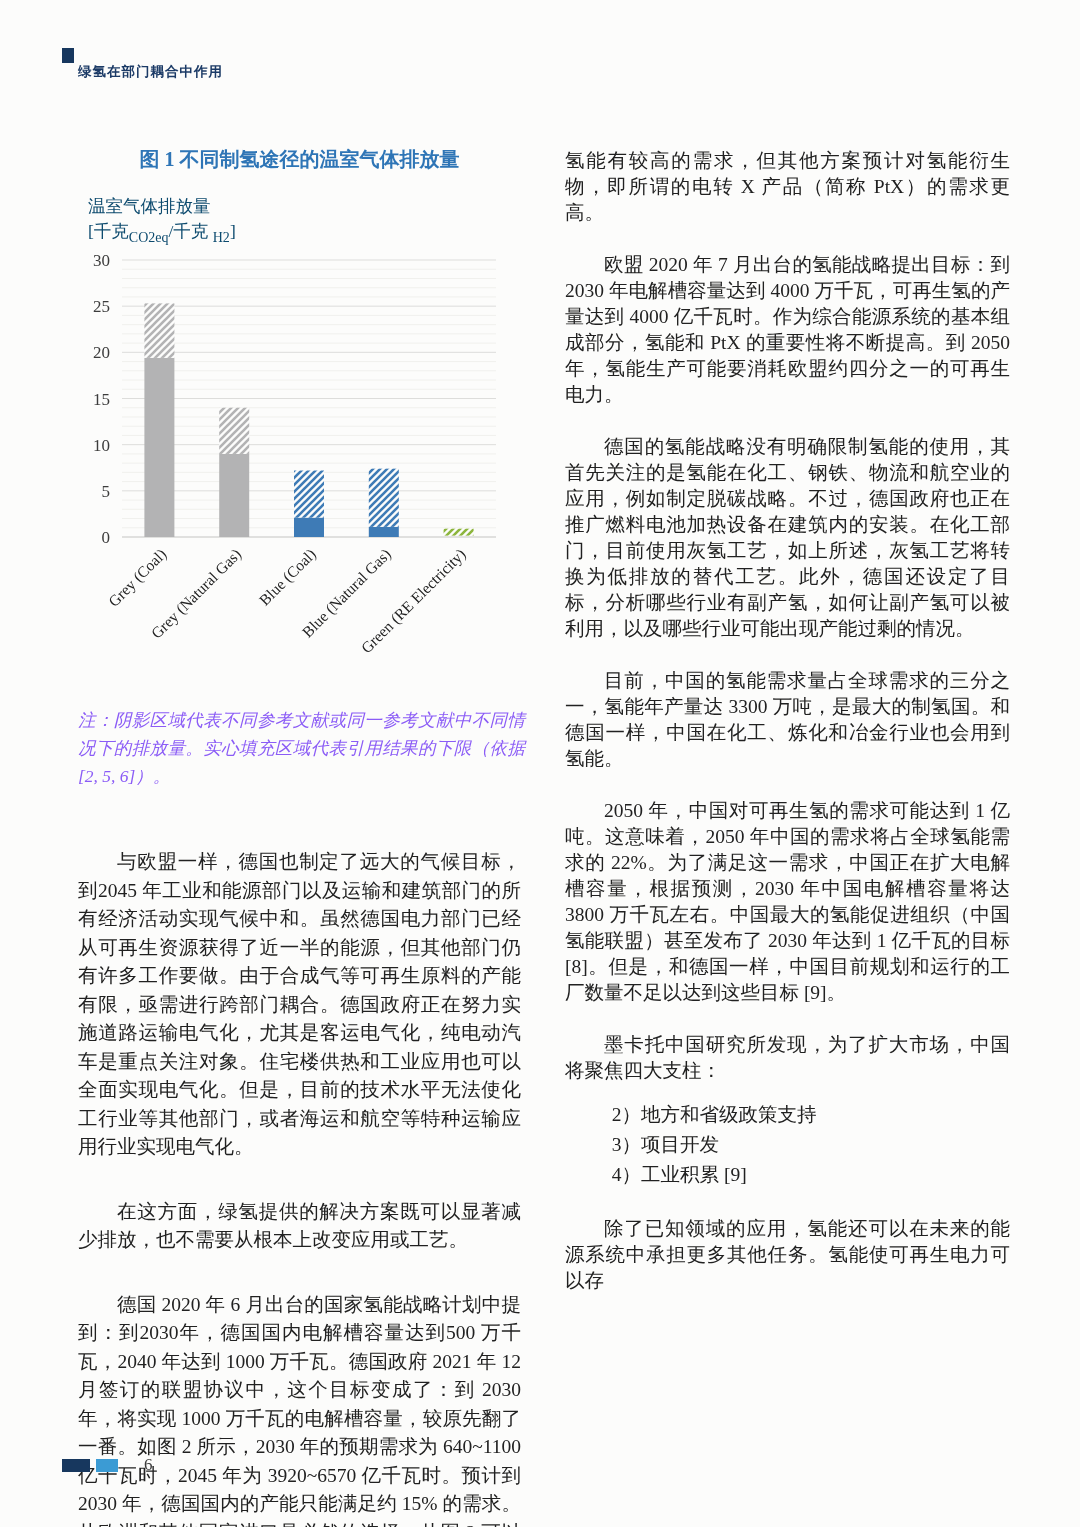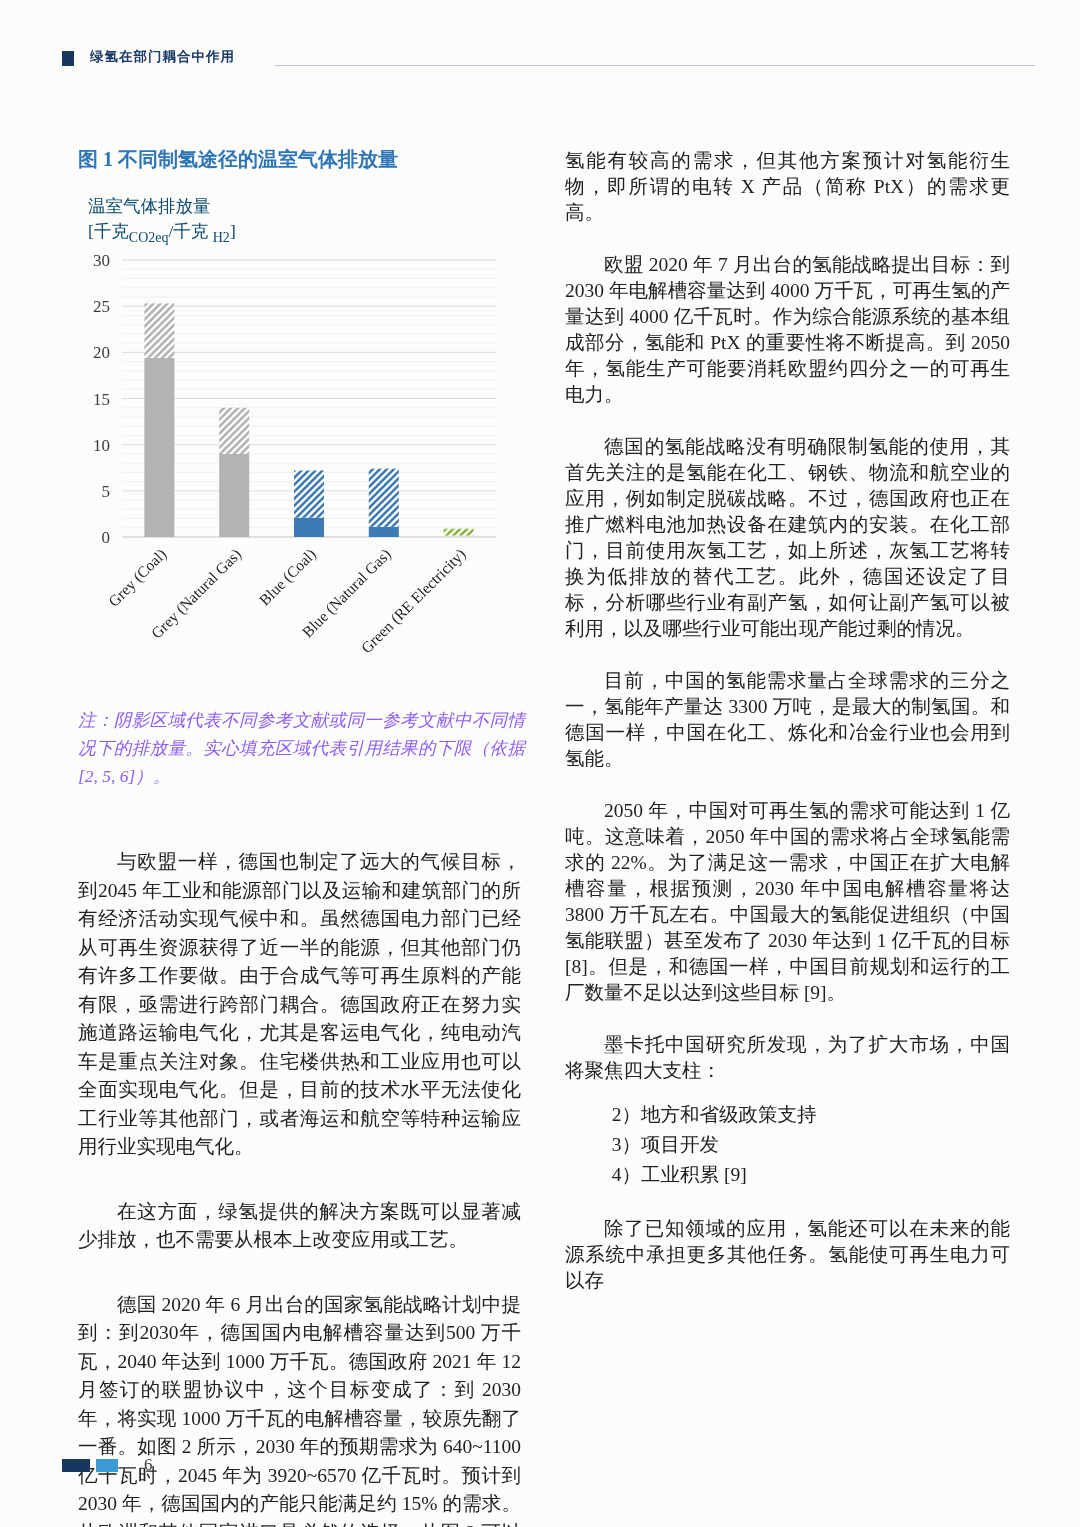--- a/index.html
+++ b/index.html
@@ -7,27 +7,27 @@
   .page {
     position:relative;
     width:1080px; height:1527px;
     margin:0 auto;
     background:#fcfcfb;
     font-family:"Liberation Serif","DejaVu Serif",serif;
     color:#212121;
     overflow:hidden;
   }
   
-  .header { position:absolute; top:48px; left:62px; right:45px; display:flex; align-items:flex-end; }
+  .header { position:absolute; top:48px; left:62px; right:45px; display:flex; align-items:flex-start;flex-direction:column; }
   .header-square { width:12px; height:15px; background:#17375e; flex:0 0 auto; }
   .header-title { margin-left:16px; font-size:13.5px; font-weight:bold; color:#1b3a66; letter-spacing:1px; white-space:nowrap; }
   .header-rule { flex:1 1 auto; height:0; border-top:1.5px solid #b6c2d2; margin-left:40px; }
 
   
-  .fig-title { position:absolute; top:146px; left:78px; width:443px; 
+  .fig-title { position:absolute; top:146px; left:78px; width:443px; text-align:center;
                font-size:20px; font-weight:bold; color:#2e75b6; }
   .y-label { position:absolute; top:194px; left:88px; font-size:17.5px; color:#0c4a6e; line-height:25px; }
   .y-label sub { font-size:14px; }
   #ghg-chart { position:absolute; top:250px; left:60px; }
   #ghg-chart text { font-family:"Liberation Serif","DejaVu Serif",serif; }
   .note { position:absolute; top:706px; left:78px; width:447px;
           font-style:italic; font-size:17.5px; line-height:28px; color:#8b5cf6; text-align:justify; }
 
   
   .col { position:absolute; text-align:justify; }

